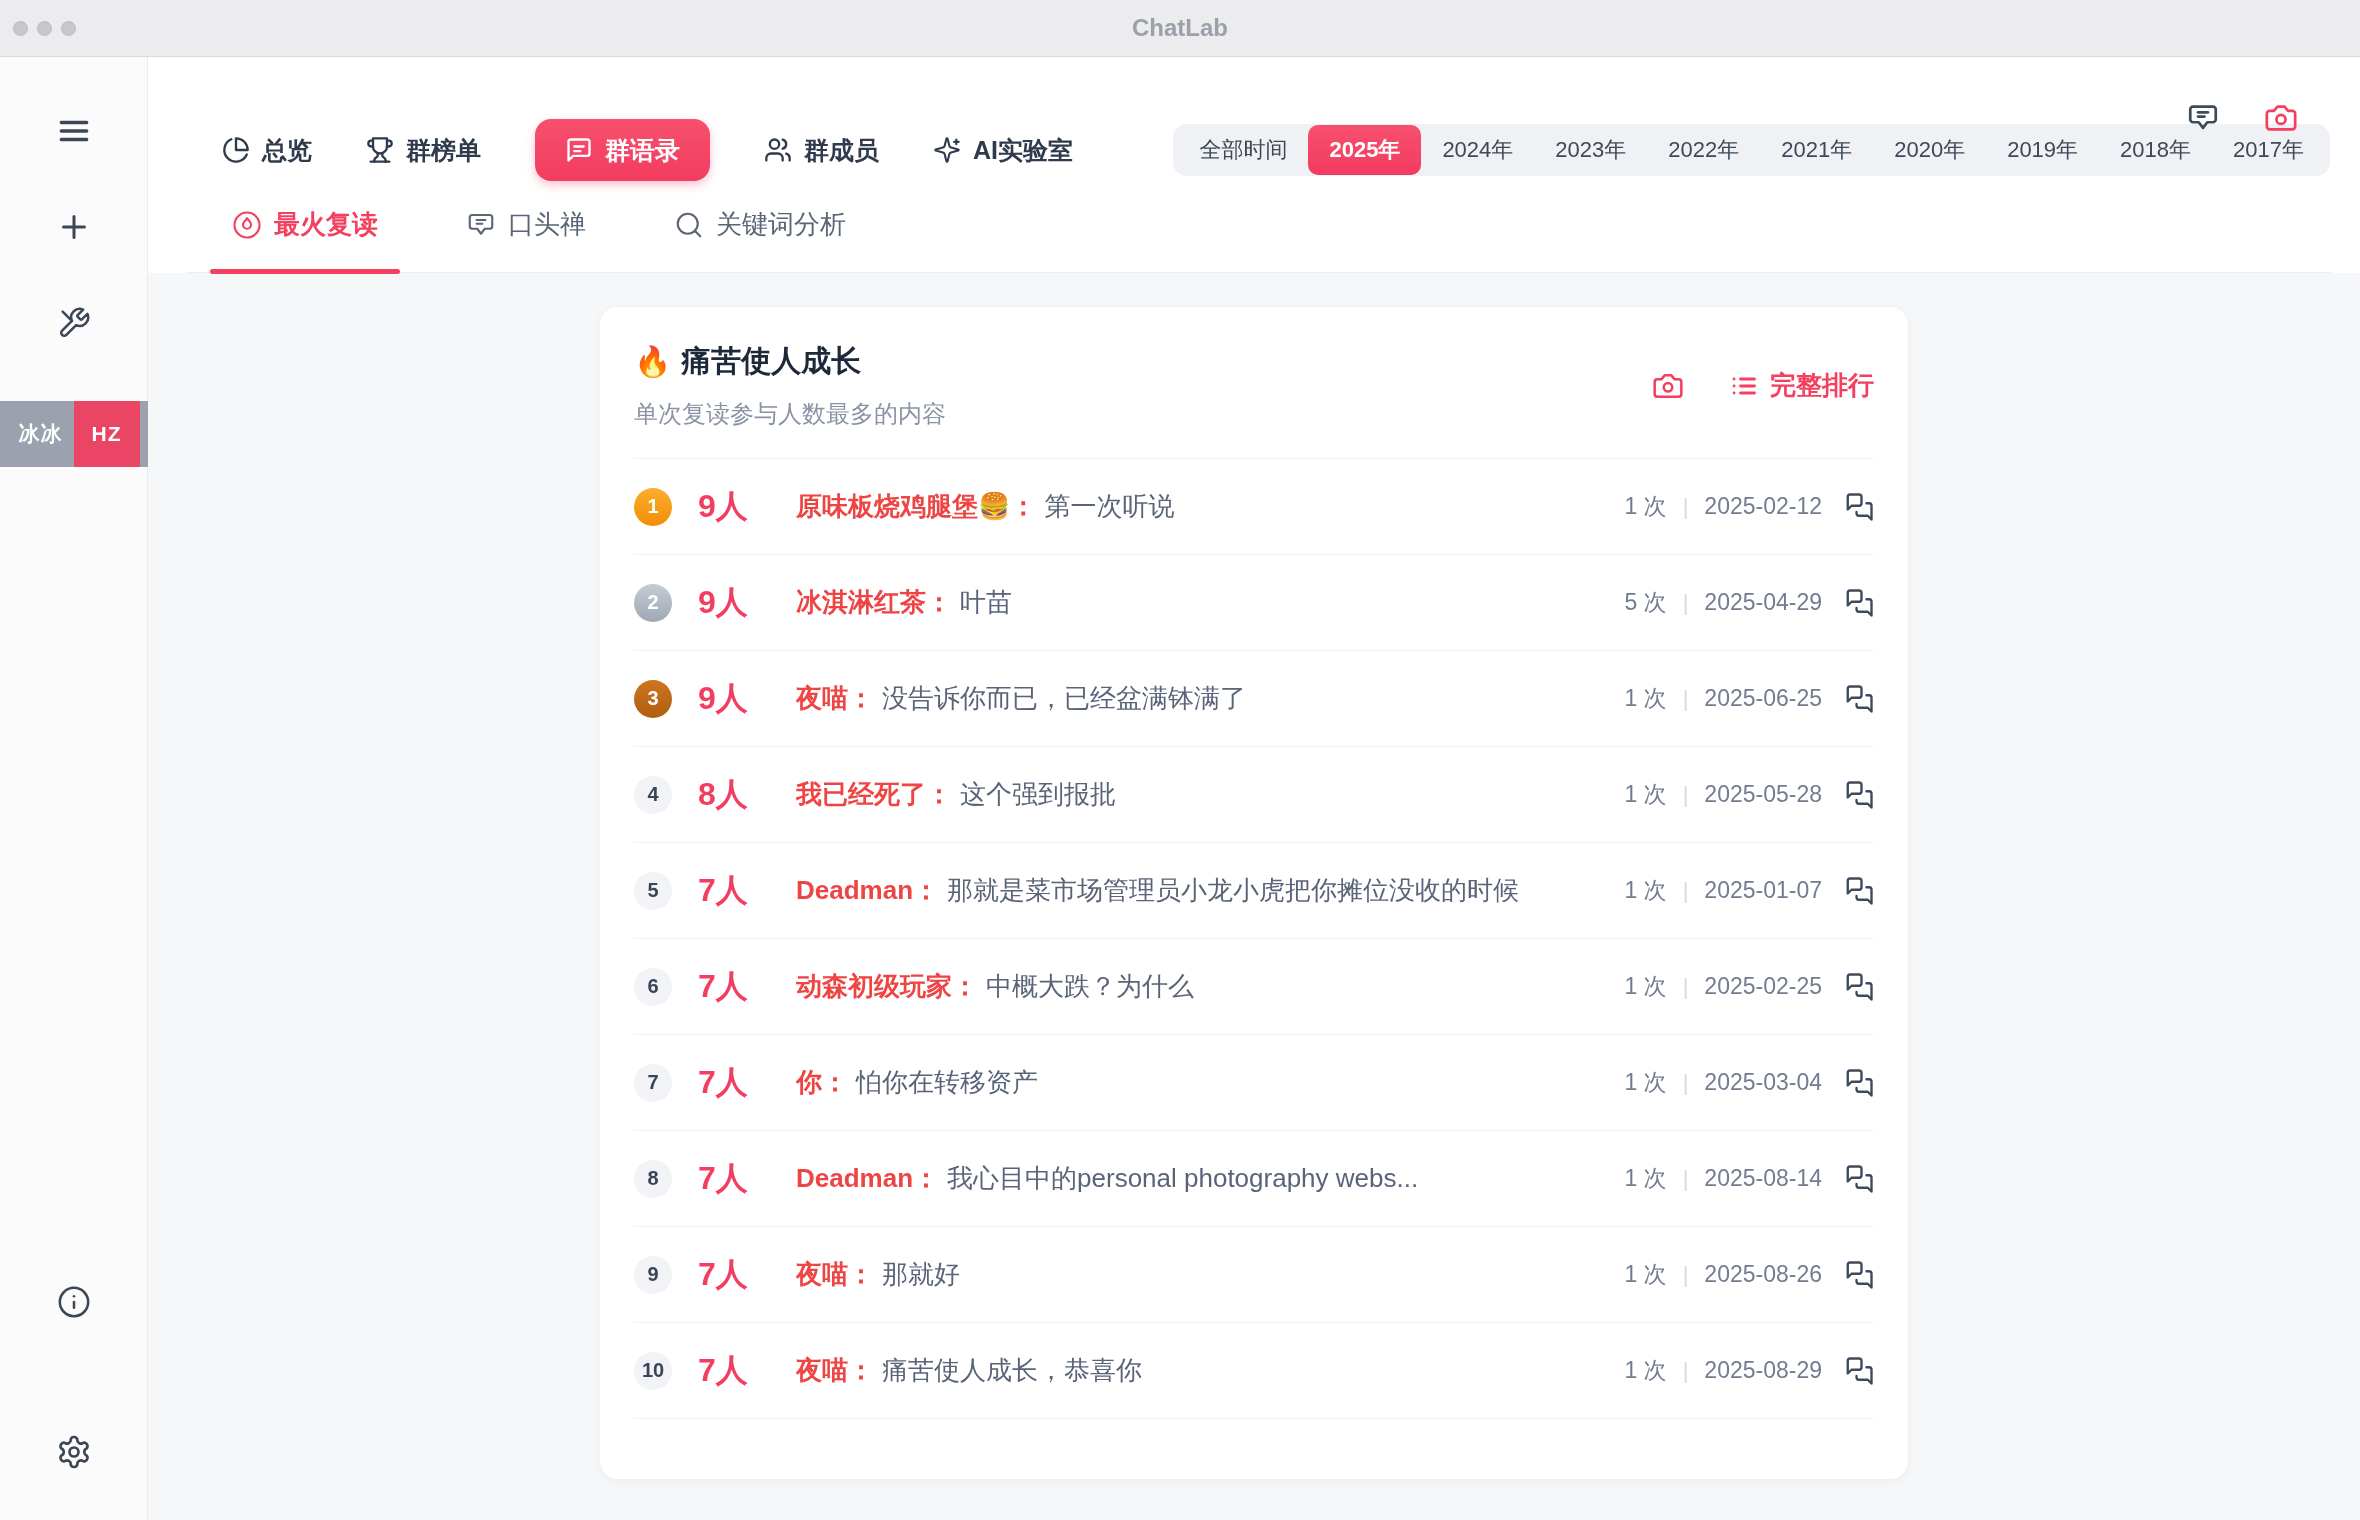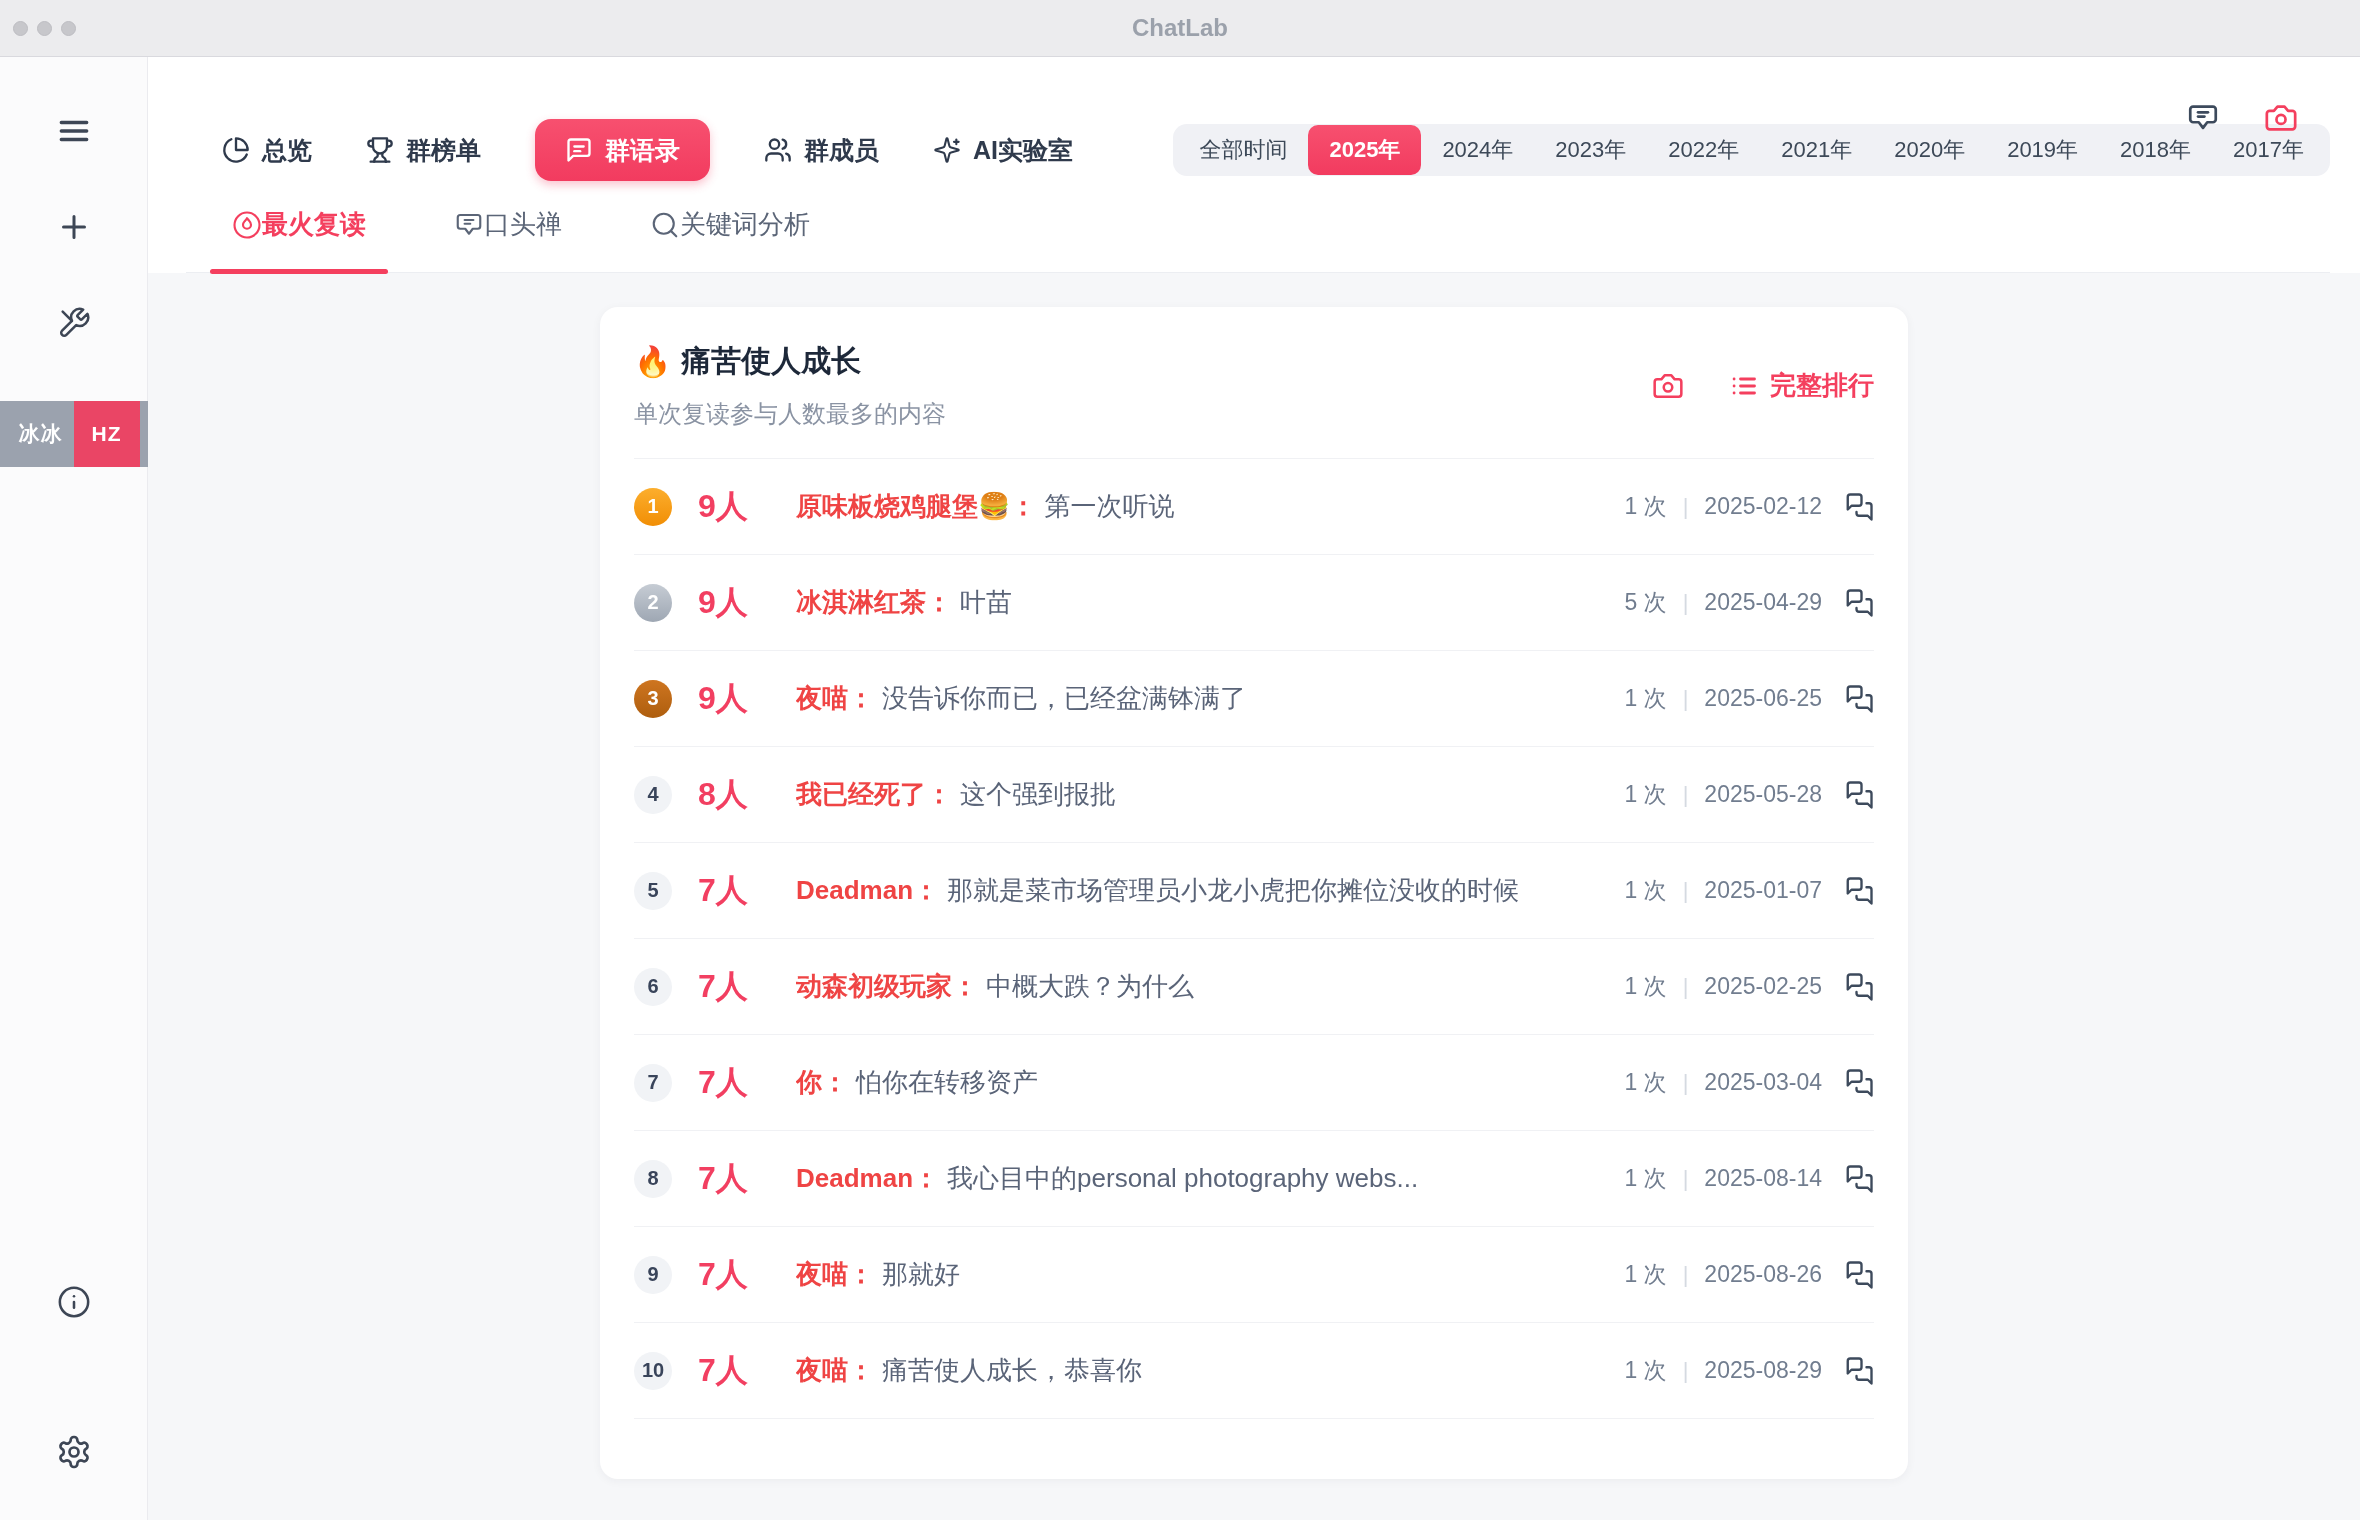--- a/index.html
+++ b/index.html
@@ -70,21 +70,21 @@
   .tab.active { background:#F4466A; background:linear-gradient(180deg,#F7506F,#F23B5F); color:#fff; padding:4px 30px; box-shadow:0 4px 10px rgba(242,59,95,.3); }
 
   .years {
     display:flex; align-items:center; background:#F0F1F5; border-radius:14px; padding:5px; height:52px;
   }
   .year { font-size:22px; color:#3D4958; padding:0 21px; height:50px; display:flex; align-items:center; border-radius:10px; white-space:nowrap; }
   .year.active { background:#F4466A; background:linear-gradient(180deg,#F7506F,#F23B5F); color:#fff; font-weight:bold; }
 
   
   .subtabs { display:flex; align-items:flex-start; gap:44px; margin-top:26px; padding-left:24px; border-bottom:1px solid #ECEEF2; }
-  .subtab { display:flex; align-items:center; gap:0; font-size:26px; color:#5B6577; padding:0 22px 30px; position:relative; }
+  .subtab { display:flex; align-items:center; gap:12px; font-size:26px; color:#5B6577; padding:0 22px 30px; position:relative; }
   .subtab .ic { width:30px; height:30px; }
   .subtab.active { color:#F43F5E; font-weight:bold; }
   .subtab.active::after { content:""; position:absolute; left:0; right:0; bottom:-2px; height:5px; border-radius:3px; background:#F43F5E; }
 
   
   .content { flex:1; background:#F6F7F9; overflow:hidden; display:flex; justify-content:center; }
   .card {
     width:1308px; margin-top:34px; background:#fff; border-radius:18px;
     box-shadow:0 2px 10px rgba(30,41,59,.05);
     padding:0 34px 60px; height:max-content;

